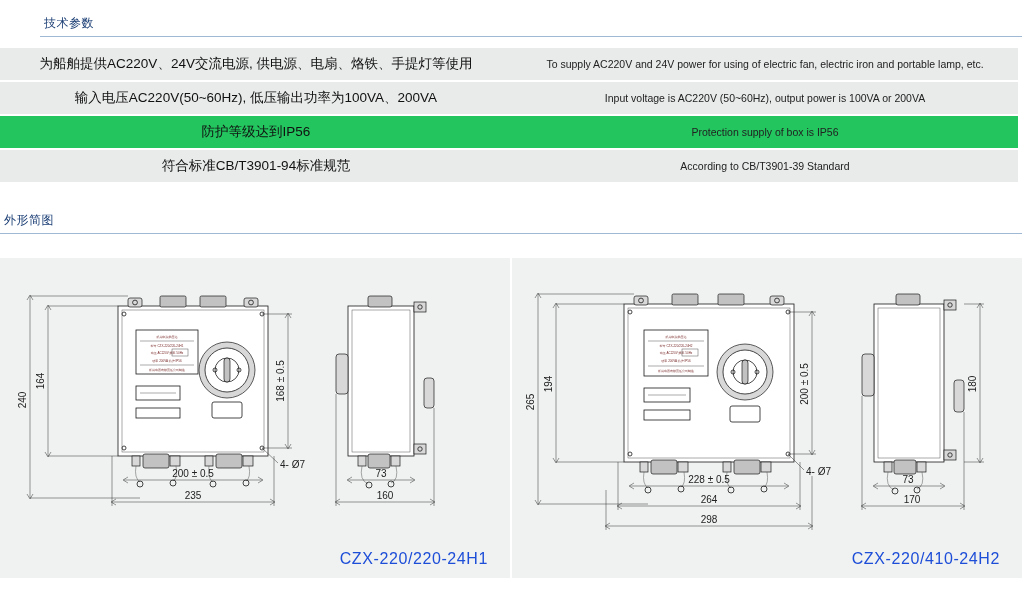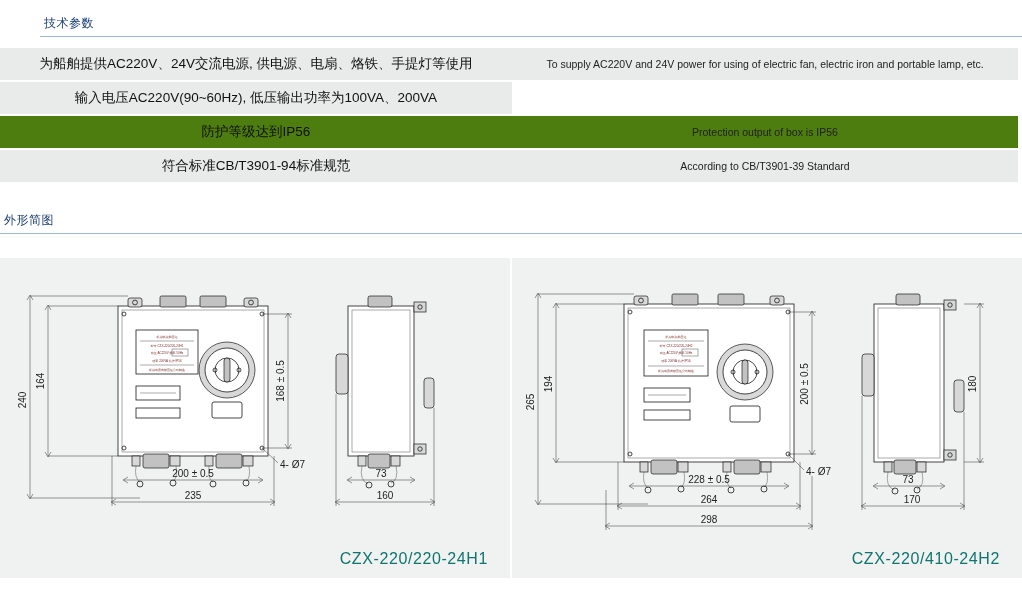--- a/index.html
+++ b/index.html
@@ -68,21 +68,21 @@
     color: #111;
     padding: 0 4px;
   }
   .spec-cell.en {
     width: 506px;
     font-size: 10.5px;
     color: #222;
     padding: 0 8px;
   }
   .row-light .spec-cell { background: #e9eaea; }
-  .row-dark .spec-cell { background: #4d7c0f; }
+  .row-dark .spec-cell { background: #22c55e; }
 
   
   .outline-wrap {
     position: absolute;
     top: 258px;
     left: 0;
     width: 1022px;
     height: 320px;
     display: flex;
     justify-content: space-between;
@@ -95,21 +95,21 @@
     box-sizing: border-box;
   }
   .outline-panel.second {
     margin-left: 2px;
   }
   .panel-caption {
     position: absolute;
     bottom: 10px;
     right: 22px;
     font-size: 16px;
-    color: #0f766e;
+    color: #1d4ed8;
     letter-spacing: 0.6px;
   }
   .drawing {
     position: absolute;
     top: 0;
     left: 0;
   }
   .dim-text {
     font-family: "Liberation Sans", sans-serif;
     font-size: 10px;
@@ -136,25 +136,26 @@
     <div class="title">技术参数</div>
     <div class="rule"></div>
   </div>
 
   <div class="spec-table">
     <div class="spec-row row-light">
       <div class="spec-cell cn">为船舶提供AC220V、24V交流电源, 供电源、电扇、烙铁、手提灯等使用</div>
       <div class="spec-cell en">To supply AC220V and 24V power for using of electric fan, electric iron and portable lamp, etc.</div>
     </div>
     <div class="spec-row row-light">
-      <div class="spec-cell cn">输入电压AC220V(90~60Hz), 低压输出功率为100VA、200VA</div>
+      <div class="spec-cell cn">输入电压AC220V(50~60Hz), 低压输出功率为100VA、200VA</div>
+      <div class="spec-cell en">Input voltage is AC220V (50~60Hz), output power is 100VA or 200VA</div>
     </div>
     <div class="spec-row row-dark">
       <div class="spec-cell cn">防护等级达到IP56</div>
-      <div class="spec-cell en">Protection output of box is IP56</div>
+      <div class="spec-cell en">Protection supply of box is IP56</div>
     </div>
     <div class="spec-row row-light">
       <div class="spec-cell cn">符合标准CB/T3901-94标准规范</div>
       <div class="spec-cell en">According to CB/T3901-39 Standard</div>
     </div>
   </div>
 
   <div class="section-head" id="head-outline">
     <div class="title">外形简图</div>
     <div class="rule"></div>

